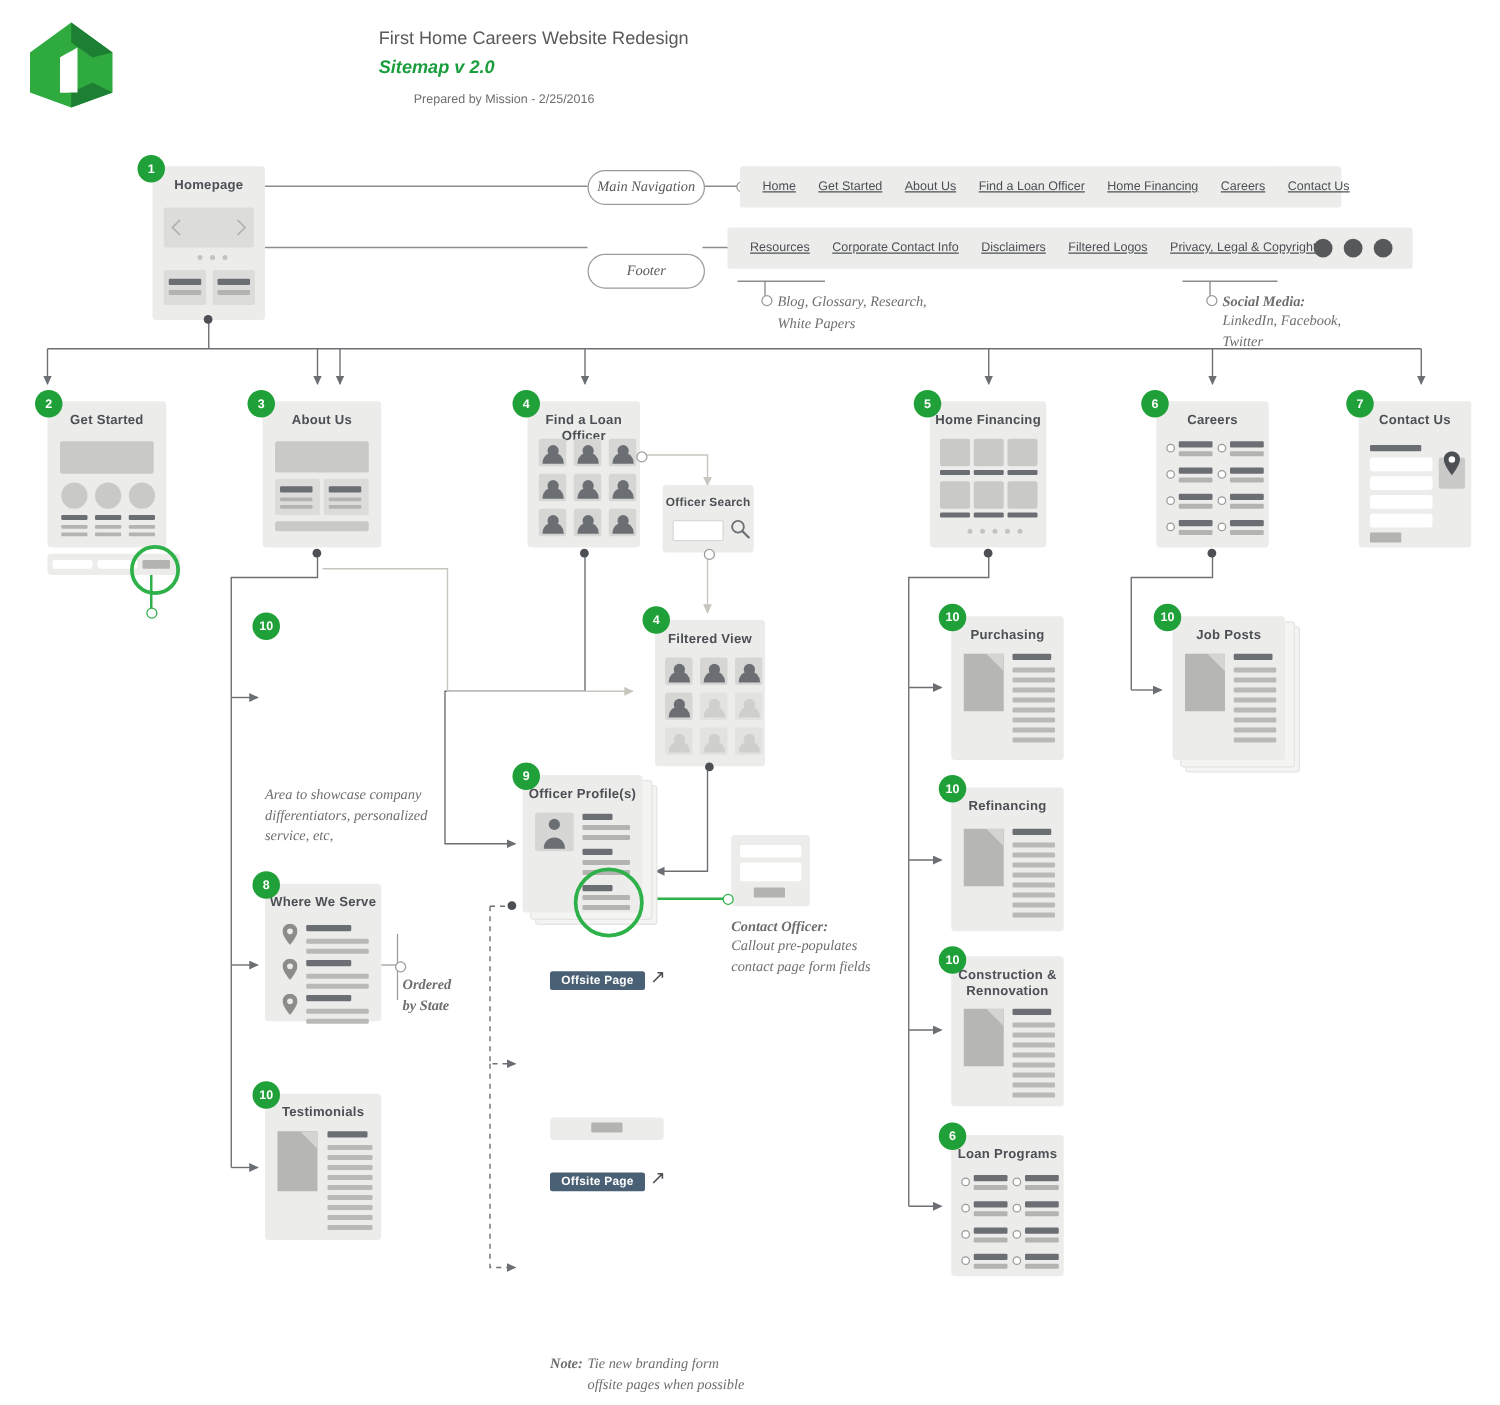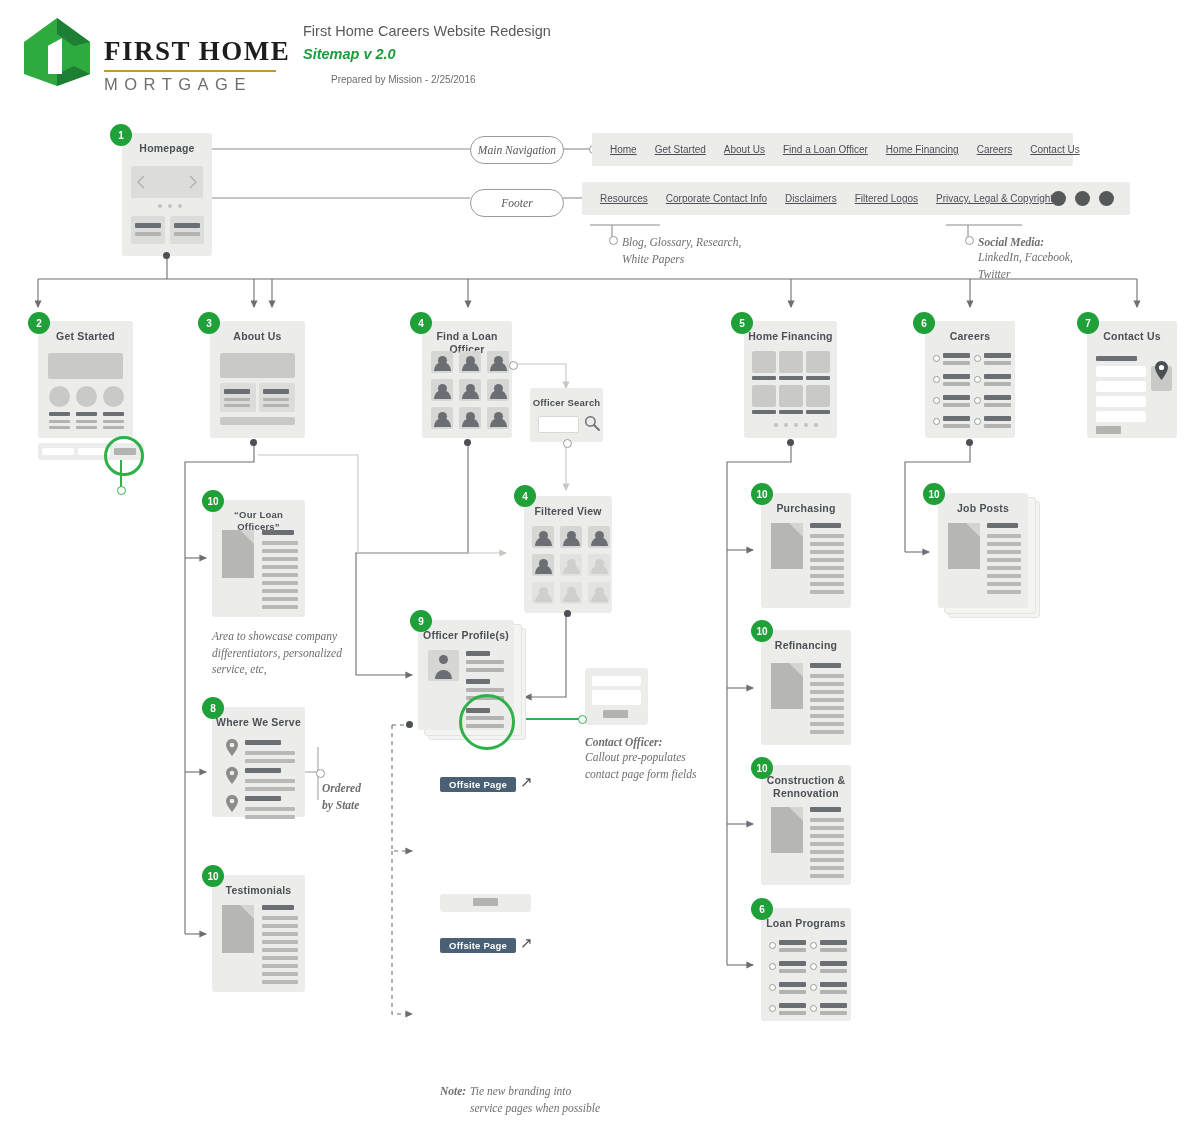--- a/index.html
+++ b/index.html
@@ -153,25 +153,20 @@
   </svg>
 
   <div class="hdr-logo">
     <svg class="logo-mark" viewBox="0 0 70 72">
       <polygon points="35,2 68,26 68,58 35,70 2,58 2,26" fill="#2faa3f"></polygon>
       <polygon points="35,2 68,26 52,30 35,18" fill="#1d7f33"></polygon>
       <polygon points="35,70 68,58 52,50 35,58" fill="#1d7f33"></polygon>
       <polygon points="26,30 40,22 40,58 26,58" fill="#ffffff"></polygon>
       <polygon points="26,30 33,26 33,58 26,58" fill="#ffffff"></polygon>
     </svg>
-    <div class="logo-text">
-      <div class="logo-first">FIRST HOME</div>
-      <div class="logo-rule"></div>
-      <div class="logo-mortgage">MORTGAGE</div>
-    </div>
   </div>
   <div class="hdr-titles">
     <div class="hdr-t1">First Home Careers Website Redesign</div>
     <div class="hdr-t2">Sitemap v 2.0</div>
     <div class="hdr-t3">Prepared by Mission - 2/25/2016</div>
   </div>
 
   <div class="badge" style="left:110px;top:124px;">1</div>
   <div class="node" style="left:122px;top:133px;width:90px;height:123px;">
     <div class="node-title">Homepage</div>
@@ -205,21 +200,21 @@
         <span>Home</span>
         <span>Get Started</span>
         <span>About Us</span>
         <span>Find a Loan Officer</span>
         <span>Home Financing</span>
         <span>Careers</span>
         <span>Contact Us</span>
       </div>
   </div>
 
-  <div class="pill" style="left:470px;top:189px;width:92px;height:26px;">
+  <div class="pill" style="left:470px;top:203px;width:92px;height:26px;">
     <span>Footer</span>
   </div>
   <div class="o-dot" style="left:589px;top:194px;"></div>
   <div class="navbar" style="left:582px;top:182px;width:512px;height:33px;padding:0 18px;text-align:center;">
     <div id="footernav" style="display:flex;gap:18px;align-items:center;">
         <span>Resources</span>
         <span>Corporate Contact Info</span>
         <span>Disclaimers</span>
         <span>Filtered Logos</span>
         <span>Privacy, Legal &amp; Copyright</span>
@@ -274,38 +269,20 @@
     <div class="blk-m" style="left:14px;top:83px;width:26px;height:3px;"></div>
     <div class="blk-l" style="left:49px;top:62px;width:36px;height:29px;"></div>
     <div class="blk-d" style="left:53px;top:68px;width:26px;height:5px;"></div>
     <div class="blk-m" style="left:53px;top:77px;width:26px;height:3px;"></div>
     <div class="blk-m" style="left:53px;top:83px;width:26px;height:3px;"></div>
     <div class="blk" style="left:10px;top:96px;width:75px;height:8px;"></div>
   </div>
   <div class="f-dot" style="left:250px;top:439px;"></div>
 
   <div class="badge" style="left:202px;top:490px;">10</div>
-  <div class="node" style="left:212px;top:500px;width:93px;height:117px;">
-    <div class="node-title" style="font-size:9.5px;">“Our  Loan Officers”</div>
-    <div class="doc" style="left:10px;top:30px;width:32px;height:48px;">
-      <div class="fold"></div>
-    </div>
-    <div class="lines" style="left:50px;top:30px;width:36px;">
-      <div class="ln hd" style="width:32px;"></div>
-      <div class="ln"></div>
-        <div class="ln"></div>
-        <div class="ln"></div>
-        <div class="ln"></div>
-      <div class="ln"></div>
-        <div class="ln"></div>
-        <div class="ln"></div>
-        <div class="ln"></div>
-      <div class="ln"></div>
-    </div>
-  </div>
   <div class="note" style="left:212px;top:628px;width:145px;">Area to showcase company differentiators, personalized service, etc,</div>
 
   <div class="badge" style="left:202px;top:697px;">8</div>
   <div class="node" style="left:212px;top:707px;width:93px;height:110px;">
     <div class="node-title">Where We Serve</div>
     <svg class="pin" style="left:14px;top:32px;width:12px;height:17px;" viewBox="0 0 12 17">
         <path d="M6,0 C9.3,0 12,2.7 12,6 C12,10 6,17 6,17 C6,17 0,10 0,6 C0,2.7 2.7,0 6,0 Z" fill="#8c8c8a"></path>
         <circle cx="6" cy="6" r="2.3" fill="#ececeb"></circle>
       </svg>
     <div class="lines" style="left:33px;top:33px;width:50px;">
@@ -489,21 +466,21 @@
 
   <div class="offsite-tab" style="left:440px;top:777px;width:76px;height:15px;">Offsite Page</div>
   <div class="arrow-out" style="left:520px;top:774px;">↗</div>
   <div class="node" style="left:440px;top:894px;width:91px;height:18px;">
     <div class="blk-m" style="left:33px;top:4px;width:25px;height:8px;"></div>
   </div>
 
   <div class="offsite-tab" style="left:440px;top:938px;width:76px;height:15px;">Offsite Page</div>
   <div class="arrow-out" style="left:520px;top:935px;">↗</div>
   <div class="note" style="left:440px;top:1083px;font-weight:bold;">Note:</div>
-  <div class="note" style="left:470px;top:1083px;width:135px;">Tie new branding into service pages when possible</div>
+  <div class="note" style="left:470px;top:1083px;width:135px;">Tie new branding form offsite pages when possible</div>
 
   <div class="badge" style="left:731px;top:312px;">5</div>
   <div class="node" style="left:744px;top:321px;width:93px;height:117px;">
     <div class="node-title">Home Financing</div>
     <div class="blk" style="left:8px;top:30px;width:24px;height:22px;"></div>
     <div class="blk" style="left:35px;top:30px;width:24px;height:22px;"></div>
     <div class="blk" style="left:62px;top:30px;width:24px;height:22px;"></div>
     <div class="blk-d" style="left:8px;top:55px;width:24px;height:4px;"></div>
     <div class="blk-d" style="left:35px;top:55px;width:24px;height:4px;"></div>
     <div class="blk-d" style="left:62px;top:55px;width:24px;height:4px;"></div>

